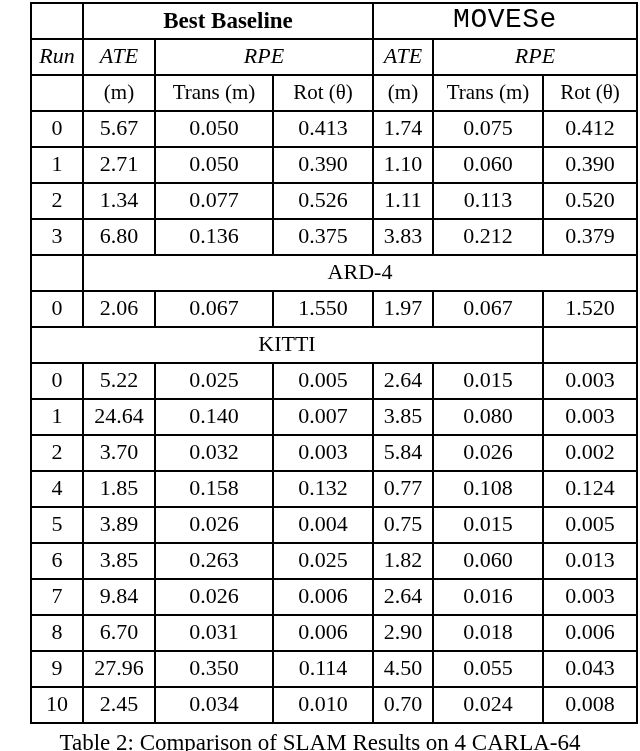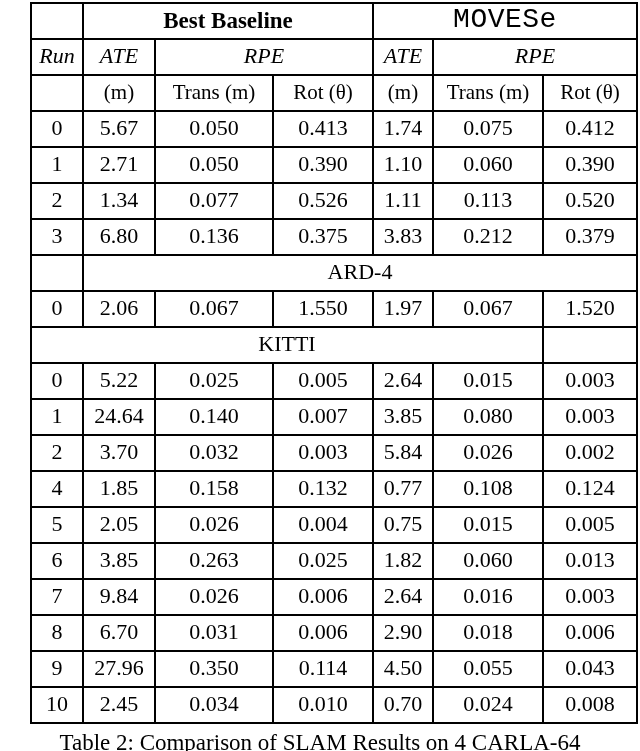--- a/index.html
+++ b/index.html
@@ -203,21 +203,21 @@
           <td>4</td>
           <td>1.85</td>
           <td>0.158</td>
           <td>0.132</td>
           <td class="b">0.77</td>
           <td class="b">0.108</td>
           <td class="b">0.124</td>
         </tr>
         <tr>
           <td>5</td>
-          <td>2.05</td>
+          <td>3.89</td>
           <td>0.026</td>
           <td class="b">0.004</td>
           <td class="b">0.75</td>
           <td class="b">0.015</td>
           <td>0.005</td>
         </tr>
         <tr>
           <td>6</td>
           <td>3.85</td>
           <td>0.263</td>

